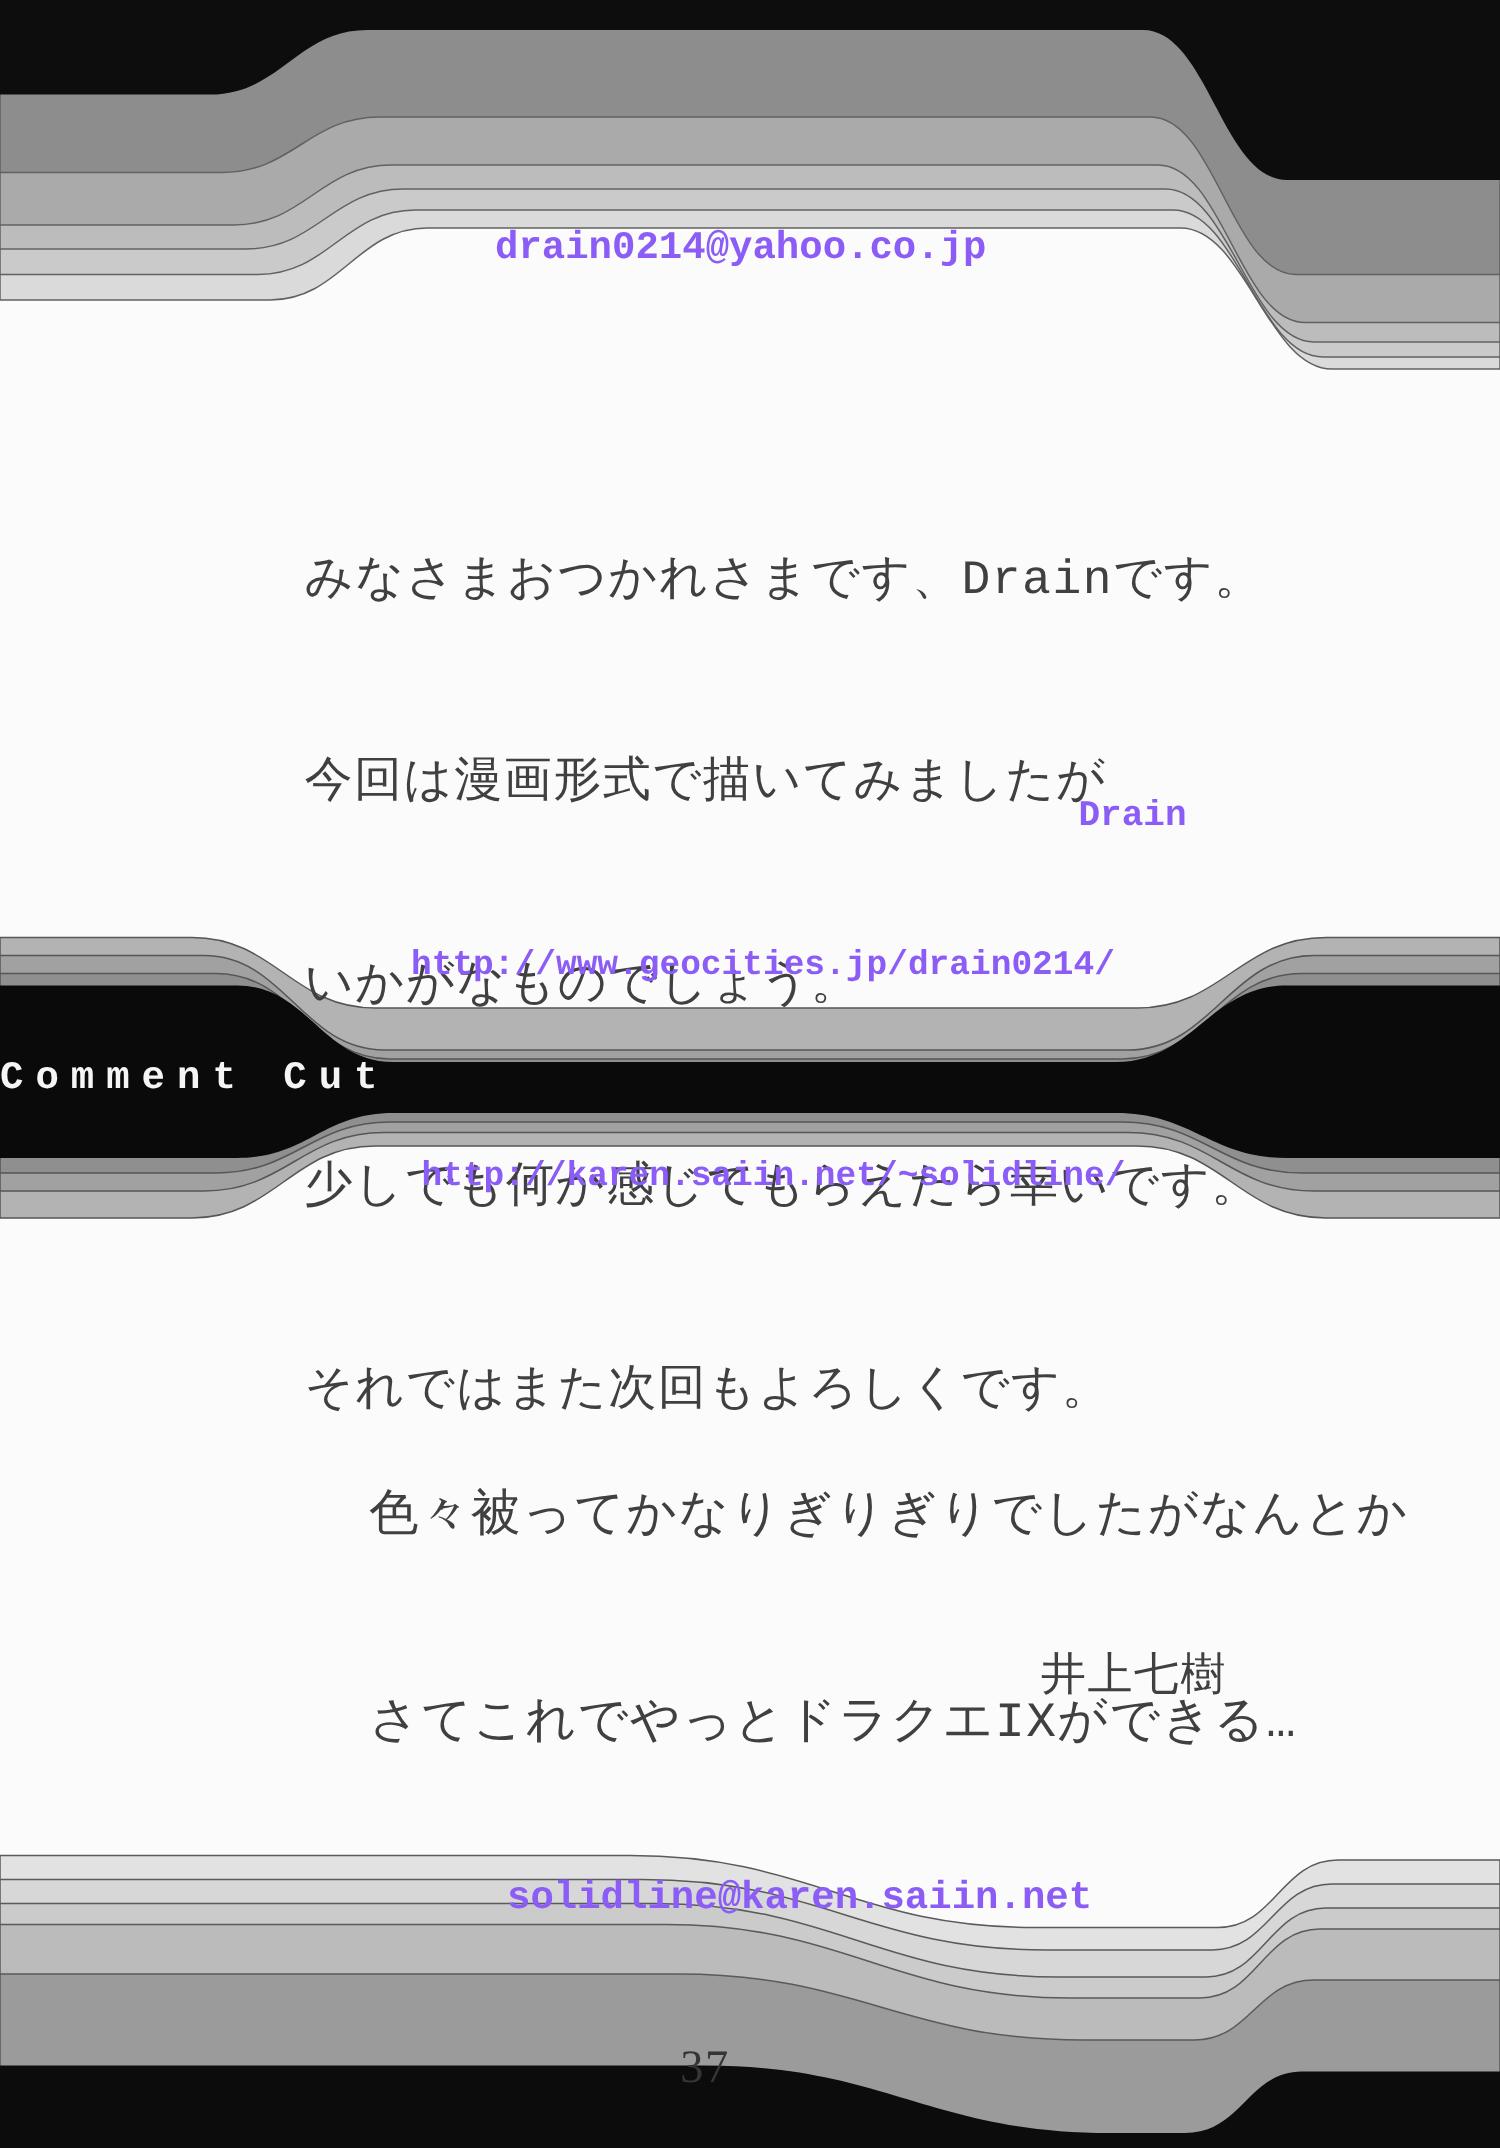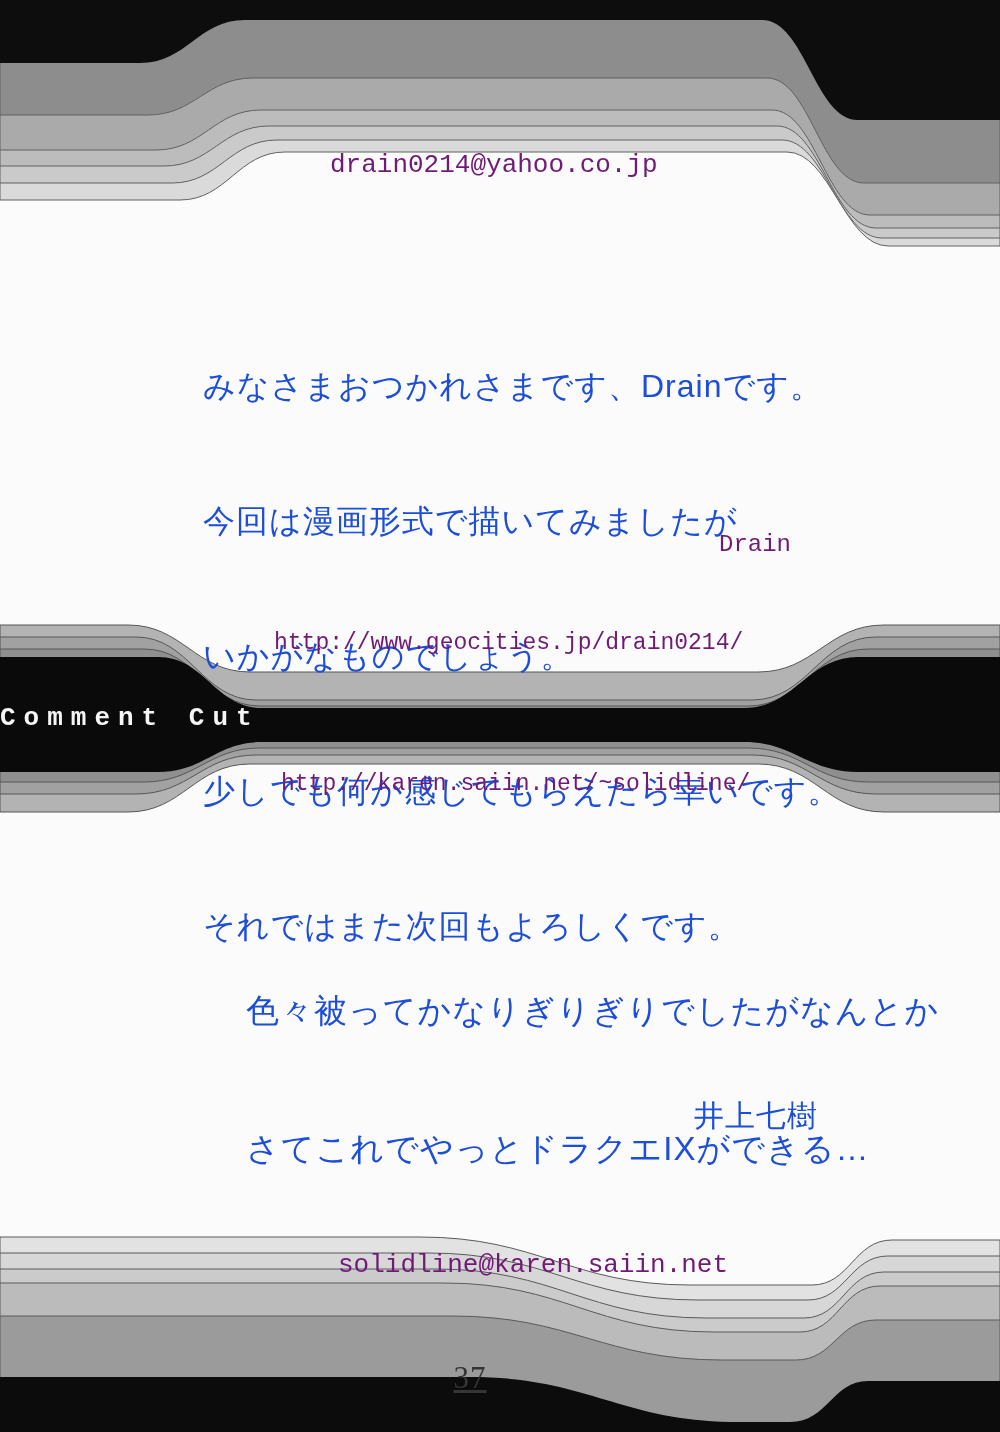--- a/index.html
+++ b/index.html
@@ -5,42 +5,42 @@
   html,body{margin:0;padding:0;}
   body{
     width:1000px;height:1432px;position:relative;overflow:hidden;
     background:#fbfbfb;
     font-family:"Liberation Serif","DejaVu Serif",serif;
   }
   .abs{position:absolute;}
   svg.band{position:absolute;left:0;display:block;}
   .mono{
     font-family:"Liberation Mono","DejaVu Sans Mono",monospace;
-    color:#701a75;white-space:pre;
+    color:#8b5cf6;white-space:pre;font-weight:bold;
   }
   .jp{
-    font-family:Liberation Sans, sans-serif;
-    color:#1d4ed8;white-space:pre;letter-spacing:1px;
+    font-family:Liberation Mono, monospace;
+    color:#404040;white-space:pre;letter-spacing:1px;
   }
   #email-top{top:150px;left:330px;font-size:26px;}
   #para1{top:274px;left:203px;font-size:32px;line-height:45px;}
   #sig1{top:531px;left:719px;font-size:24px;text-align:right;}
   #url1{top:630px;left:274px;font-size:23px;}
   #comment-cut{
     top:703px;left:0;width:1000px;text-align:left;
     font-size:26px;font-weight:bold;color:#f5f5f5;
     letter-spacing:8px;
   }
   #url2{top:771px;left:281px;font-size:23px;}
   #para2{top:896px;left:246px;font-size:33px;line-height:46px;}
   #sig2{top:1096px;left:694px;font-size:30px;}
   #email-bottom{top:1250px;left:338px;font-size:26px;}
   #page-number{
     top:1360px;left:0;width:940px;text-align:center;
-    font-size:31px;color:#353535;letter-spacing:1px;text-decoration:underline;
+    font-size:31px;color:#353535;letter-spacing:1px;
   }
   .line{display:block;}
 </style>
 </head>
 <body>
 
 <svg class="band" style="top:0" width="1000" height="250" viewBox="0 0 1000 250">
   <g stroke="#616161" stroke-width="1">
     <path fill="#dadada" d="M0 0 L0 200 L180 200 C227 200 238 152 285 152 L787 152 C830 152 845 246 888 246 L1000 246 L1000 0 Z"></path>
     <path fill="#cacaca" d="M0 0 L0 183 L172 183 C219 183 230 140 277 140 L782 140 C825 140 839 238 882 238 L1000 238 L1000 0 Z"></path>

